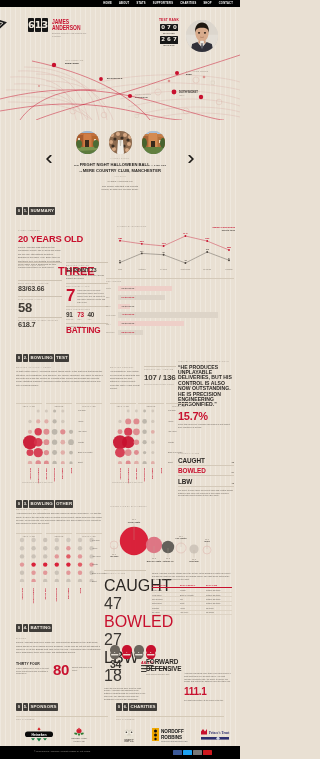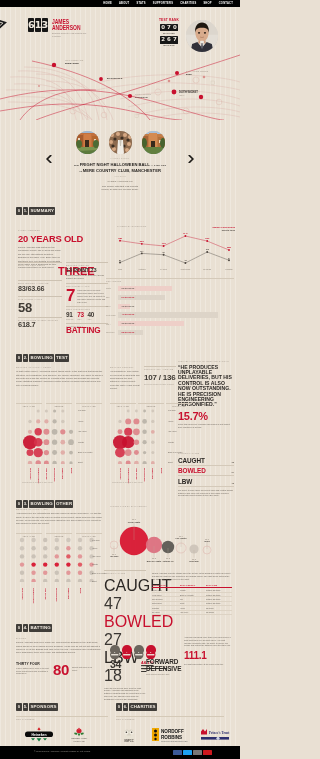--- a/index.html
+++ b/index.html
@@ -158,21 +158,21 @@
   .s4big{font-size:15px;line-height:15px;color:#c8102e;font-weight:bold;letter-spacing:-0.4px;}
   .badges{position:absolute;left:110px;top:645px;display:flex;gap:2.5px;}
   .badge{width:9.5px;height:9.5px;border-radius:50%;position:relative;}
   .s4b{position:absolute;left:110px;top:659px;width:60px;display:flex;align-items:flex-end;gap:20px;text-decoration:underline;}
   .s4b .n{font-size:10.5px;line-height:11px;font-weight:bold;color:#3a3632;letter-spacing:-0.3px;}
   .s4b .p{font-size:4.4px;line-height:5px;font-weight:bold;color:#c8102e;}
   .s4b .pn{font-size:1.8px;color:#8d8378;line-height:2.4px;margin-top:0.5px;}
   .s4c{position:absolute;left:146px;top:659px;width:34px;}
   .s4c .h{font-size:6.4px;line-height:6.6px;font-weight:bold;color:#2b2724;letter-spacing:-0.1px;}
   .s4c .s{font-size:1.8px;color:#8d8378;margin-top:1px;}
-  .s4d{position:absolute;left:184px;top:636px;width:48px;}
+  .s4d{position:absolute;left:184px;top:672px;width:48px;}
   .s4d .n{font-size:10px;line-height:10px;color:#c8102e;font-weight:bold;letter-spacing:-0.3px;}
 
   
   .logos{position:absolute;display:flex;align-items:center;}
 
   
   .footbar{position:absolute;left:0;top:746px;width:240px;height:13px;background:#000;}
   .footbar .c{position:absolute;left:34px;top:4px;font-size:2.3px;color:#9a948d;}
   .social{position:absolute;right:28px;top:4px;display:flex;gap:1px;}
   .social .s{width:9px;height:4.6px;border-radius:0.6px;}

